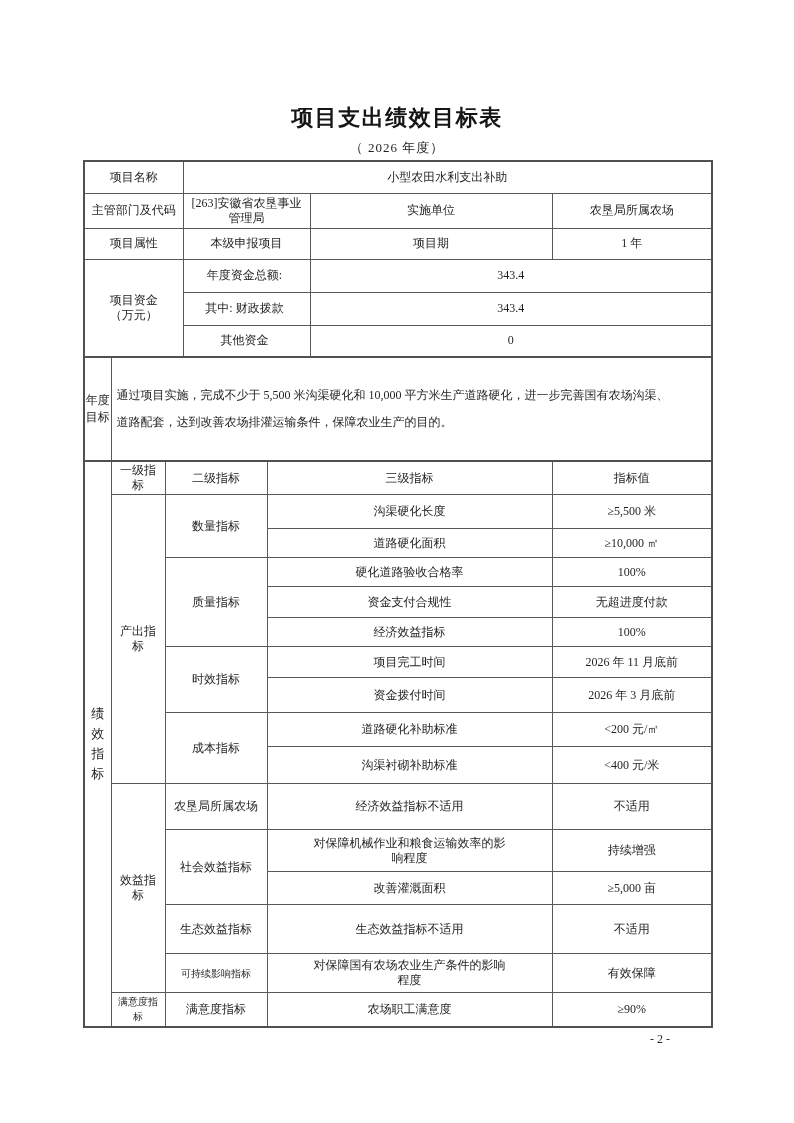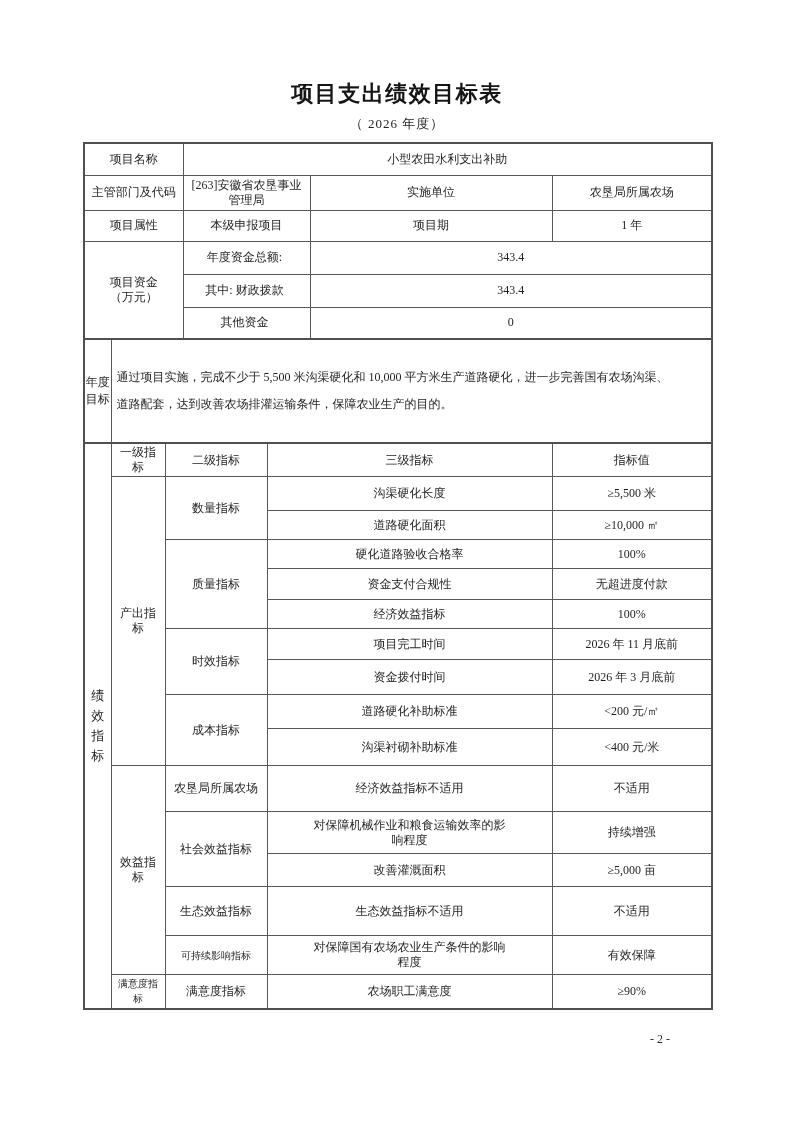--- a/index.html
+++ b/index.html
@@ -1,28 +1,28 @@
 <!DOCTYPE html>
 <html><head>
 <meta charset="utf-8">
 <style>
   html,body{margin:0;padding:0;}
   body{
     width:794px;height:1123px;background:#ffffff;overflow:hidden;
     font-family:"Liberation Serif","DejaVu Serif",serif;
     color:#1f1f1f;
   }
-  .page{position:relative;width:794px;height:1123px;box-sizing:border-box;padding:80px 83px 0 83px;}
+  .page{position:relative;width:794px;height:1123px;box-sizing:border-box;padding:104px 83px 0 83px;}
   .doc-title{
     margin:0;text-align:center;font-size:22px;font-weight:bold;
     letter-spacing:1.5px;line-height:28px;color:#151515;
   }
   .doc-subtitle{margin:7px 0 0 0;text-align:center;font-size:13px;line-height:18px;letter-spacing:1px;}
   table{border-collapse:collapse;table-layout:fixed;width:628px;margin:0 auto;}
-  .t1{margin-top:9px;}
+  .t1{margin-top:3px;}
   .t2,.t3{margin-top:-2px;}
   table{border:2px solid #505052;}
   td{
     border:1px solid #58585a;text-align:center;vertical-align:middle;
     font-size:12px;line-height:15px;padding:1px 3px;box-sizing:border-box;
     overflow:hidden;
   }
   .lbl{font-size:12px;}
   .pre{white-space:pre-line;}
   .right{text-align:center;padding-right:7px;}

